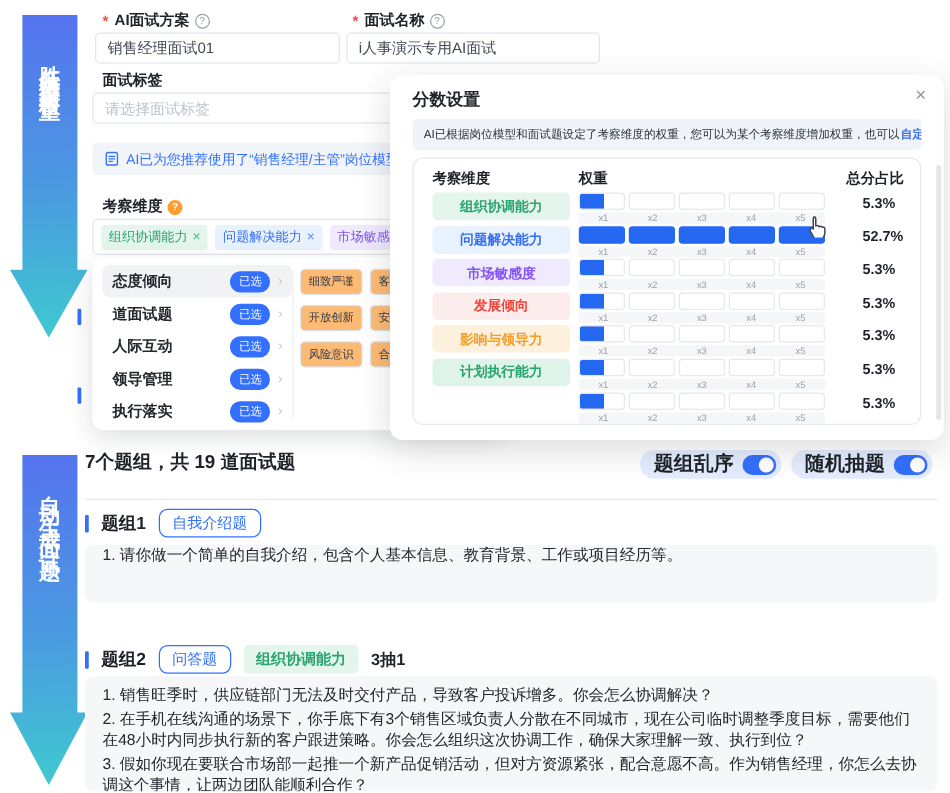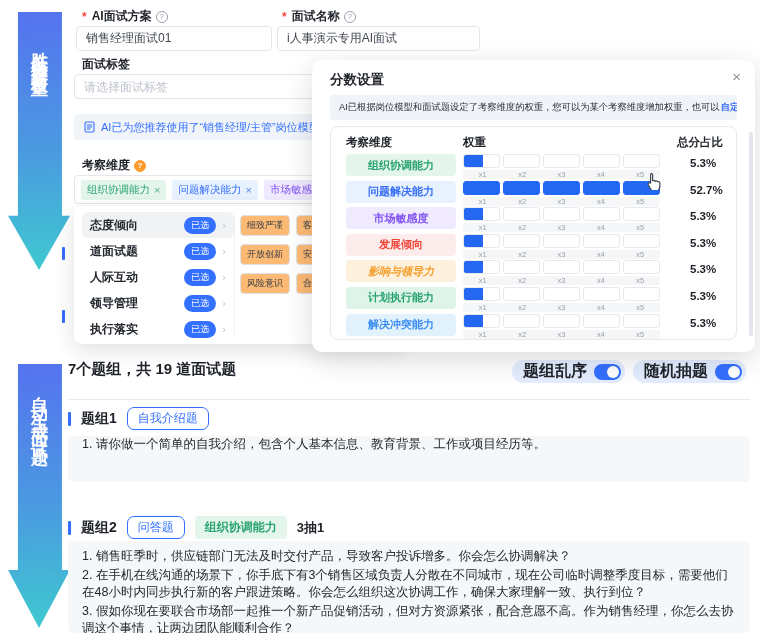--- a/index.html
+++ b/index.html
@@ -30,21 +30,21 @@
   #inp-name{left:277px;top:26px;width:203px;}
   #inp-tag{left:74px;top:74px;width:406px;}
   #ai-banner{position:absolute;left:74px;top:114px;width:406px;height:26px;background:#f1f4f9;border-radius:4px;
       display:flex;align-items:center;gap:6px;padding:0 10px;box-sizing:border-box;color:#3370ff;font-size:11px;}
   #dim-select{position:absolute;left:74px;top:175px;width:406px;height:29px;border:1px solid #e4e6eb;border-radius:4px;
       display:flex;align-items:center;gap:6px;padding:0 6px;box-sizing:border-box;background:#fff;}
   .sel-tag{display:flex;align-items:center;gap:4px;font-size:10.5px;padding:3px 6px;border-radius:3px;white-space:nowrap;}
   .sel-tag .x{font-size:11px;opacity:.8;cursor:pointer;}
   .t-green{background:#e4f5ec;color:#2ba471;} .t-blue{background:#e8f1fe;color:#366ef4;}
   .t-purple{background:#efeafe;color:#8255f4;} .t-red{background:#fdecec;color:#f04438;}
-  .t-orange{background:#fdf1dd;color:#f49d2a;font-style:italic;} .t-mint{background:#dff4e8;color:#27a36f;}
+  .t-orange{background:#fdf1dd;color:#f49d2a;} .t-mint{background:#dff4e8;color:#27a36f;}
   .t-sky{background:#e2f2fd;color:#3a8cf0;}
   
   #dropdown{position:absolute;left:74px;top:206px;width:330px;height:138px;background:#fff;border-radius:8px;
       box-shadow:0 6px 20px rgba(31,35,41,.14);z-index:2;}
   #dd-list{position:absolute;left:8px;top:6px;width:152px;}
   .dd-item{height:26px;display:flex;align-items:center;padding:0 8px;border-radius:6px;cursor:pointer;}
   .dd-item.active{background:#f1f2f4;}
   .dd-label{font-size:12px;font-weight:600;color:#23272e;flex:1;}
   .dd-badge{background:#3370ff;color:#fff;font-size:9px;padding:2px 7px;border-radius:9px;margin-right:6px;}
   .dd-chev{color:#c2c6cd;font-size:11px;}
@@ -315,21 +315,20 @@
             <div class="s-labels">
               <span>x1</span>
               <span>x2</span>
               <span>x3</span>
               <span>x4</span>
               <span>x5</span>
             </div>
             <div class="s-pct">5.3%</div>
           </div>
           <div class="s-row">
-            <div class="s-tag t-sky">解决冲突能力</div>
             <div class="s-bars">
               <div class="seg" style="background: linear-gradient(90deg, rgb(36, 104, 242) 0px, rgb(36, 104, 242) 55%, rgb(255, 255, 255) 55%);"></div>
               <div class="seg"></div>
               <div class="seg"></div>
               <div class="seg"></div>
               <div class="seg"></div>
             </div>
             <div class="s-labels">
               <span>x1</span>
               <span>x2</span>

